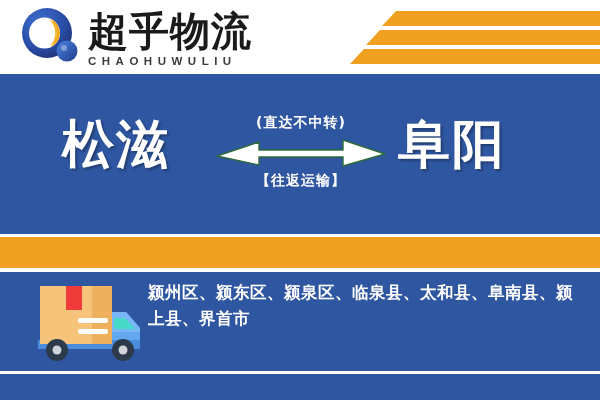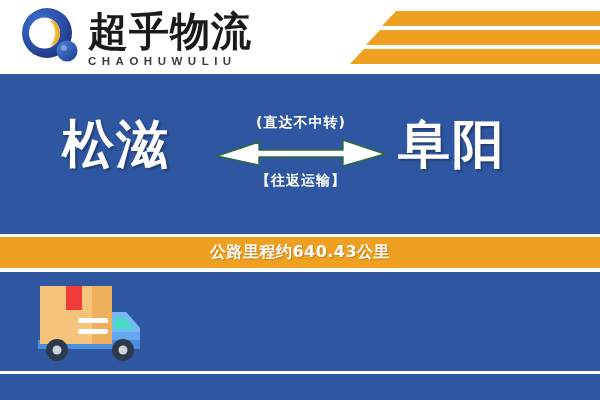--- a/index.html
+++ b/index.html
@@ -256,21 +256,20 @@
         <div id="brand-en">CHAOHUWULIU</div>
       </div>
     </div>
 
     <div class="stripe" id="stripe-1"></div>
     <div class="stripe" id="stripe-2"></div>
     <div class="stripe" id="stripe-3"></div>
   </div>
 
   <div id="info-bar">
-    <span class="info-text">公路里程约640.43公里</span>
   </div>
 
   <div id="coverage-panel">
 
     <div id="truck-illustration">
       <svg width="125" height="86" viewBox="0 0 125 86">
 
         <path d="M86 30 L104 30 L118 46 L118 66 L86 66 Z" fill="#63a7ef"></path>
         <path d="M86 30 L104 30 L118 46 L118 50 L86 50 Z" fill="#79b6f5"></path>
 
@@ -286,17 +285,18 @@
         <rect x="56" y="36" width="30" height="5" rx="2" fill="#ffffff"></rect>
         <rect x="56" y="47" width="30" height="5" rx="2" fill="#ffffff"></rect>
 
         <circle cx="35" cy="68" r="11" fill="#2d3a4b"></circle>
         <circle cx="35" cy="68" r="4.5" fill="#cfd4d8"></circle>
         <circle cx="101" cy="68" r="11" fill="#2d3a4b"></circle>
         <circle cx="101" cy="68" r="4.5" fill="#cfd4d8"></circle>
       </svg>
     </div>
 
+    <div id="coverage-list">颍州区、颍东区、颍泉区、临泉县、太和县、阜南县、颍上县、界首市</div>
 
     <div id="coverage-divider"></div>
   </div>
 
 </div>
 
 </body></html>

